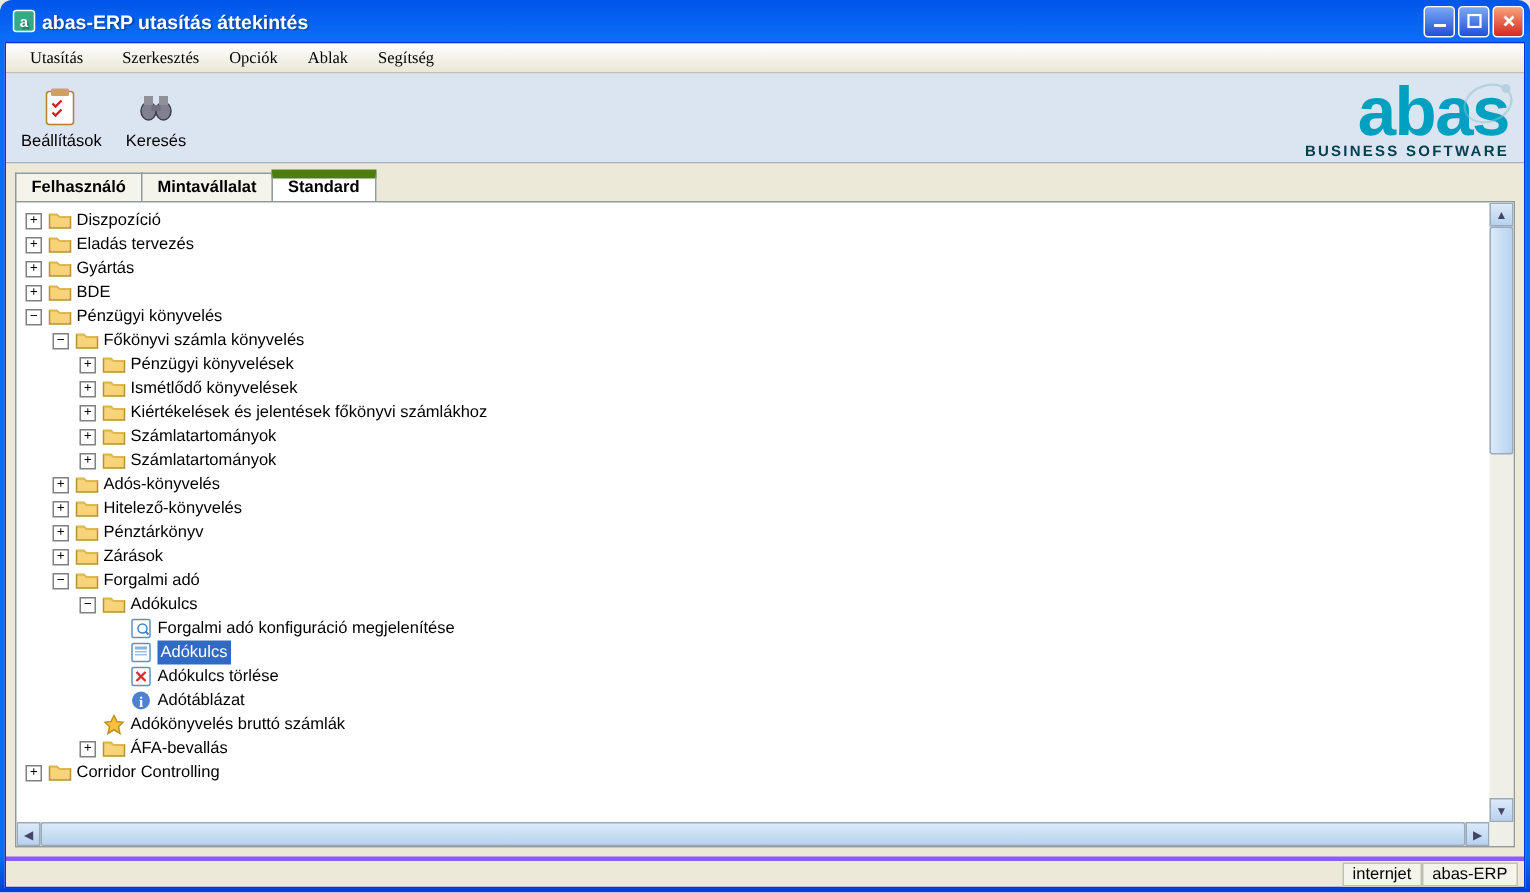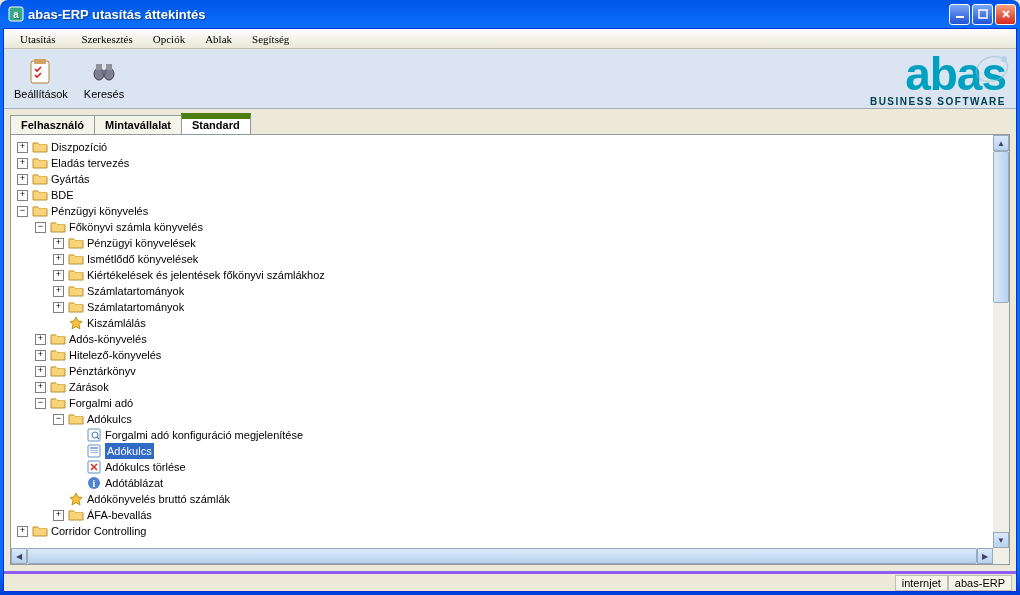--- a/index.html
+++ b/index.html
@@ -419,31 +419,20 @@
                           <span class="tw">+</span>
                           <span class="ic">
                             <svg width="16" height="14">
                               <path d="M1 3 h5 l1.5 1.5 H15 V12 H1 Z" fill="#f7d47a" stroke="#b89030"></path>
                               <path d="M1 3 h5 l1.5 1.5 H15" fill="none" stroke="#e0b850"></path>
                             </svg>
                           </span>
                           <span class="lbl">Számlatartományok</span>
                         </div>
                       </li>
-                      <li>
-                        <div class="row">
-                          <span class="tw none"></span>
-                          <span class="ic">
-                            <svg width="16" height="14">
-                              <path d="M8 1 L10 5 L14 5.5 L11 8.5 L12 13 L8 10.5 L4 13 L5 8.5 L2 5.5 L6 5 Z" fill="#f7c040" stroke="#c09020"></path>
-                            </svg>
-                          </span>
-                          <span class="lbl">Kiszámlálás</span>
-                        </div>
-                      </li>
                     </ul>
                   </li>
                   <li>
                     <div class="row">
                       <span class="tw">+</span>
                       <span class="ic">
                         <svg width="16" height="14">
                           <path d="M1 3 h5 l1.5 1.5 H15 V12 H1 Z" fill="#f7d47a" stroke="#b89030"></path>
                           <path d="M1 3 h5 l1.5 1.5 H15" fill="none" stroke="#e0b850"></path>
                         </svg>

